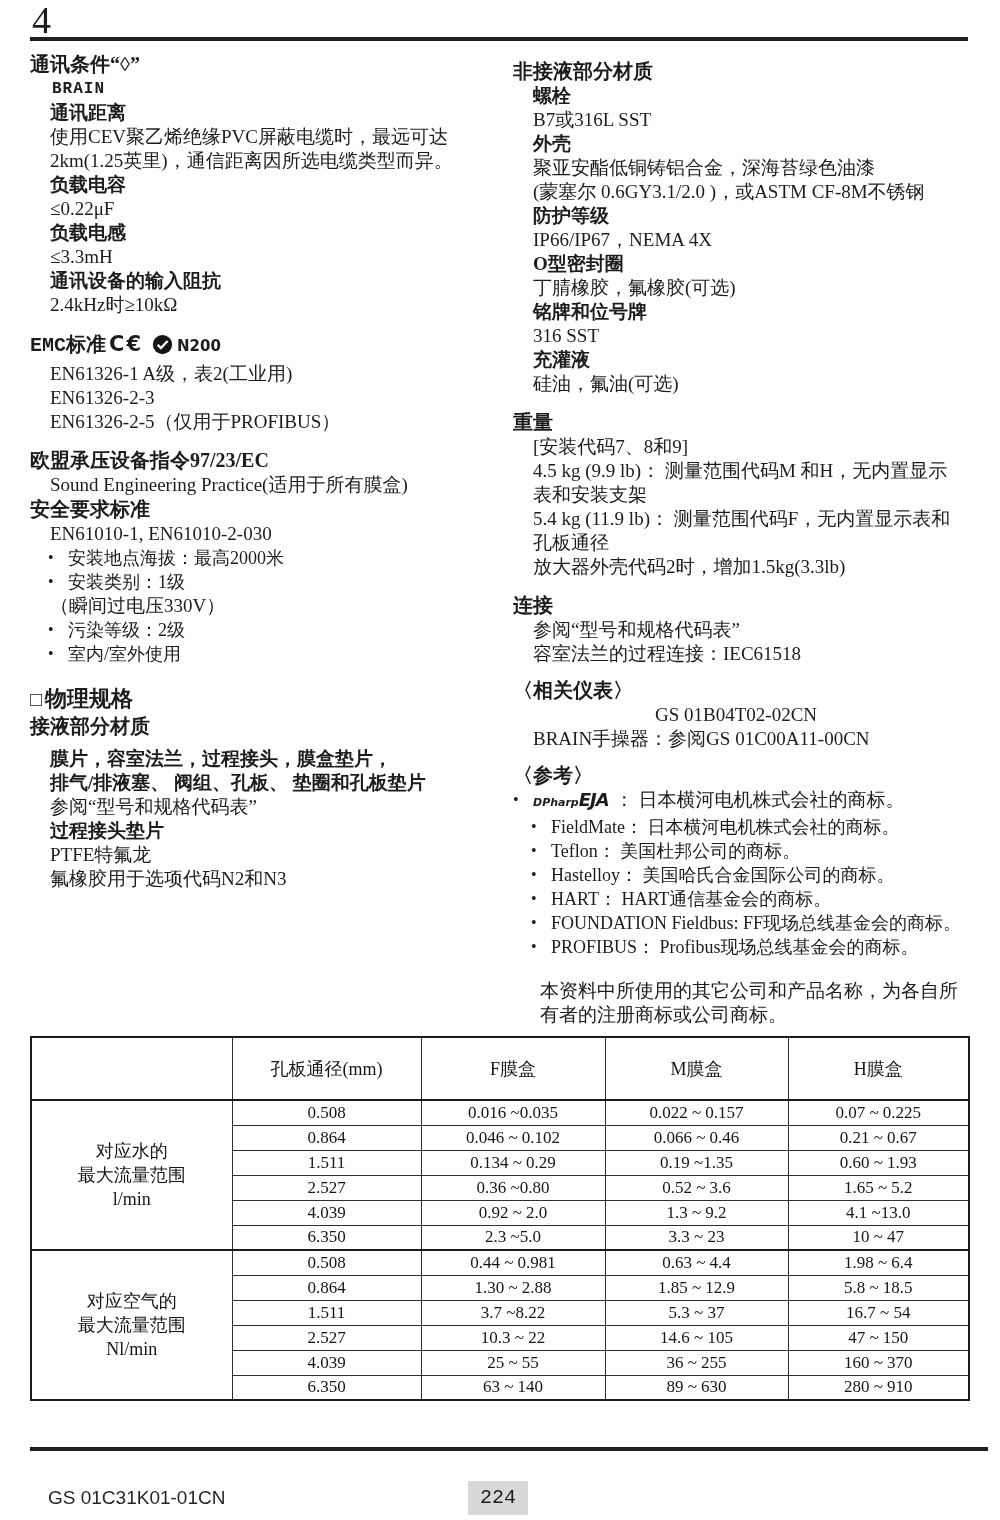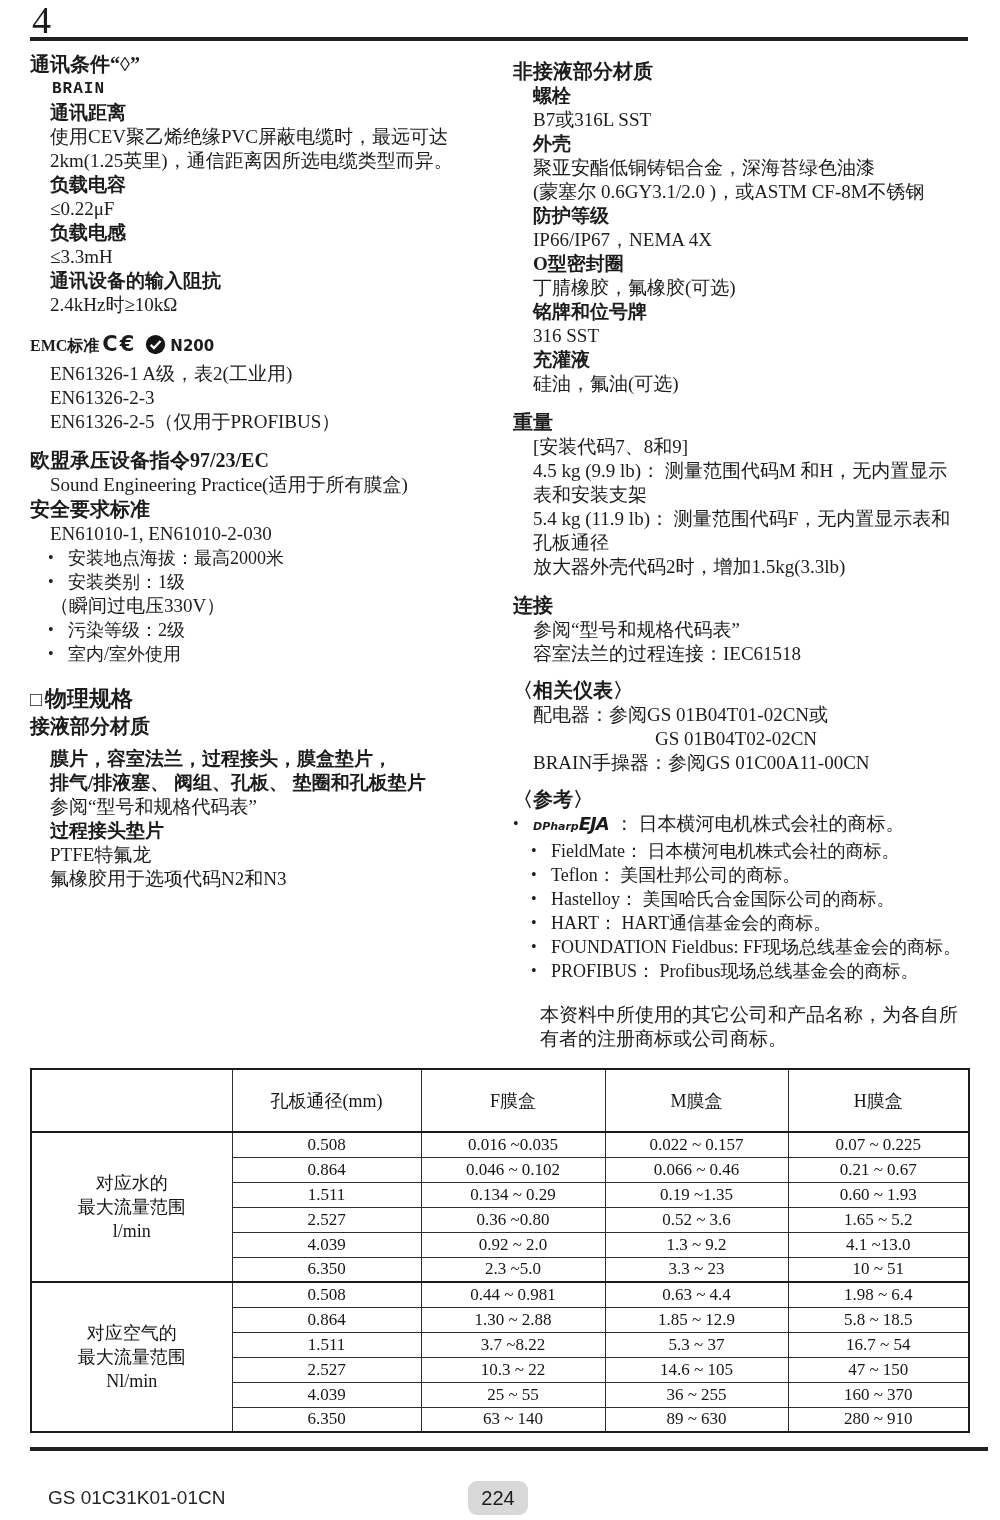--- a/index.html
+++ b/index.html
@@ -33,60 +33,60 @@
     font-family:"Liberation Mono","DejaVu Sans Mono",monospace;
     font-size:16px; line-height:24px; letter-spacing:1px;
   }
   .k-li { padding-left:18px; font-size:18px; }
   .bullet { display:inline-block; width:20px; font-size:16px; vertical-align:1px; }
   .k-gs2 { padding-left:142px; }
   .k-note { padding-left:27px; }
 
   
   .k-emc { line-height:26px; }
-  .emc-label { font-weight:bold; font-size:16px; }
+  .emc-label { font-weight:bold; font-size:20px;font-family:Liberation Mono, monospace; }
   .ce-mark {
     font-family:"DejaVu Sans",sans-serif; font-weight:bold;
     font-size:21px; margin-left:3px; letter-spacing:2px;
   }
   .rcm-icon { display:inline-block; margin-left:9px; vertical-align:-4px; }
   .n200 {
     font-family:"DejaVu Sans",sans-serif; font-weight:bold;
     font-size:15px; margin-left:4px;
   }
 
   
   .dpharp-logo { margin-right:6px; white-space:nowrap; }
   .dp  { font-style:italic; font-weight:bold; font-family:"DejaVu Sans",sans-serif; font-size:11px; }
   .eja { font-style:italic; font-weight:bold; font-family:"DejaVu Sans",sans-serif; font-size:18px; letter-spacing:-1px; }
 
   
-  .flow-table-wrap { position:absolute; left:30px; top:1068px; width:938px; }
+  .flow-table-wrap { position:absolute; left:30px; top:1036px; width:938px; }
   table.flow { border-collapse:collapse; width:938px; table-layout:fixed; border:2px solid #1b1b1b; }
   .flow th, .flow td {
     border:1px solid #2e2e2e; text-align:center; vertical-align:middle;
     font-weight:normal; color:#161616;
   }
   .flow thead th { height:63px; font-size:18px; border-bottom:2px solid #1b1b1b; }
   .flow tbody td { height:25px; font-size:17px; }
   .flow td.label-cell { font-size:18px; line-height:24px; }
   .flow tr.group-sep td { border-top:2px solid #1b1b1b; }
 
   
   .bottom-rule { position:absolute; left:30px; top:1447px; width:958px; height:4px; background:#202020; }
   .doc-number {
     position:absolute; left:48px; top:1487px;
     font-family:"Liberation Sans","DejaVu Sans",sans-serif;
     font-size:19px; color:#262626;
   }
   .page-badge {
     position:absolute; left:468px; top:1481px; width:60px; height:34px;
     background:#d8d8d8; text-align:center; line-height:34px;
-    font-family:Liberation Sans, sans-serif;
-    font-size:20px; color:#1c1c1c;border-radius:9px;
+    font-family:Liberation Mono, monospace;
+    font-size:20px; color:#1c1c1c;
   }
 </style>
 </head>
 <body>
 
 <div class="page-num">4</div>
 <div class="top-rule"></div>
 
 <div class="col col-left">
     <div class="ln k-h">通讯条件“◊”</div>
@@ -144,21 +144,20 @@
     <div class="ln k-t">[安装代码7、8和9]</div>
     <div class="ln k-t">4.5 kg (9.9 lb)： 测量范围代码M 和H，无内置显示</div>
     <div class="ln k-t">表和安装支架</div>
     <div class="ln k-t">5.4 kg (11.9 lb)： 测量范围代码F，无内置显示表和</div>
     <div class="ln k-t">孔板通径</div>
     <div class="ln k-t">放大器外壳代码2时，增加1.5kg(3.3lb)</div>
     <div class="ln k-h" style="margin-top: 14px;">连接</div>
     <div class="ln k-t">参阅“型号和规格代码表”</div>
     <div class="ln k-t">容室法兰的过程连接：IEC61518</div>
     <div class="ln k-h" style="margin-top: 12px;">〈相关仪表〉</div>
-    <div class="ln k-t">配电器：参阅GS 01B04T01-02CN或</div>
     <div class="ln k-gs2">GS 01B04T02-02CN</div>
     <div class="ln k-t">BRAIN手操器：参阅GS 01C00A11-00CN</div>
     <div class="ln k-h" style="margin-top: 12px;">〈参考〉</div>
     <div class="ln k-dpharp"><span class="bullet">•</span><span class="dpharp-logo"><span class="dp">DPharp</span><span class="eja">EJA</span></span><span class="li-text">： 日本横河电机株式会社的商标。</span></div>
     <div class="ln k-li"><span class="bullet">•</span><span class="li-text">FieldMate： 日本横河电机株式会社的商标。</span></div>
     <div class="ln k-li"><span class="bullet">•</span><span class="li-text">Teflon： 美国杜邦公司的商标。</span></div>
     <div class="ln k-li"><span class="bullet">•</span><span class="li-text">Hastelloy： 美国哈氏合金国际公司的商标。</span></div>
     <div class="ln k-li"><span class="bullet">•</span><span class="li-text">HART： HART通信基金会的商标。</span></div>
     <div class="ln k-li"><span class="bullet">•</span><span class="li-text">FOUNDATION Fieldbus: FF现场总线基金会的商标。</span></div>
     <div class="ln k-li"><span class="bullet">•</span><span class="li-text">PROFIBUS：  Profibus现场总线基金会的商标。</span></div>
@@ -217,21 +216,21 @@
         <tr>
           <td>4.039</td>
           <td>0.92 ~ 2.0</td>
           <td>1.3 ~ 9.2</td>
           <td>4.1 ~13.0</td>
         </tr>
         <tr>
           <td>6.350</td>
           <td>2.3 ~5.0</td>
           <td>3.3 ~ 23</td>
-          <td>10 ~ 51</td>
+          <td>10 ~ 47</td>
         </tr>
         <tr class="group-sep">
           <td rowspan="6" class="label-cell">
             <div>对应空气的</div>
             <div>最大流量范围</div>
             <div>Nl/min</div>
           </td>
           <td>0.508</td>
           <td>0.44 ~ 0.981</td>
           <td>0.63 ~ 4.4</td>

